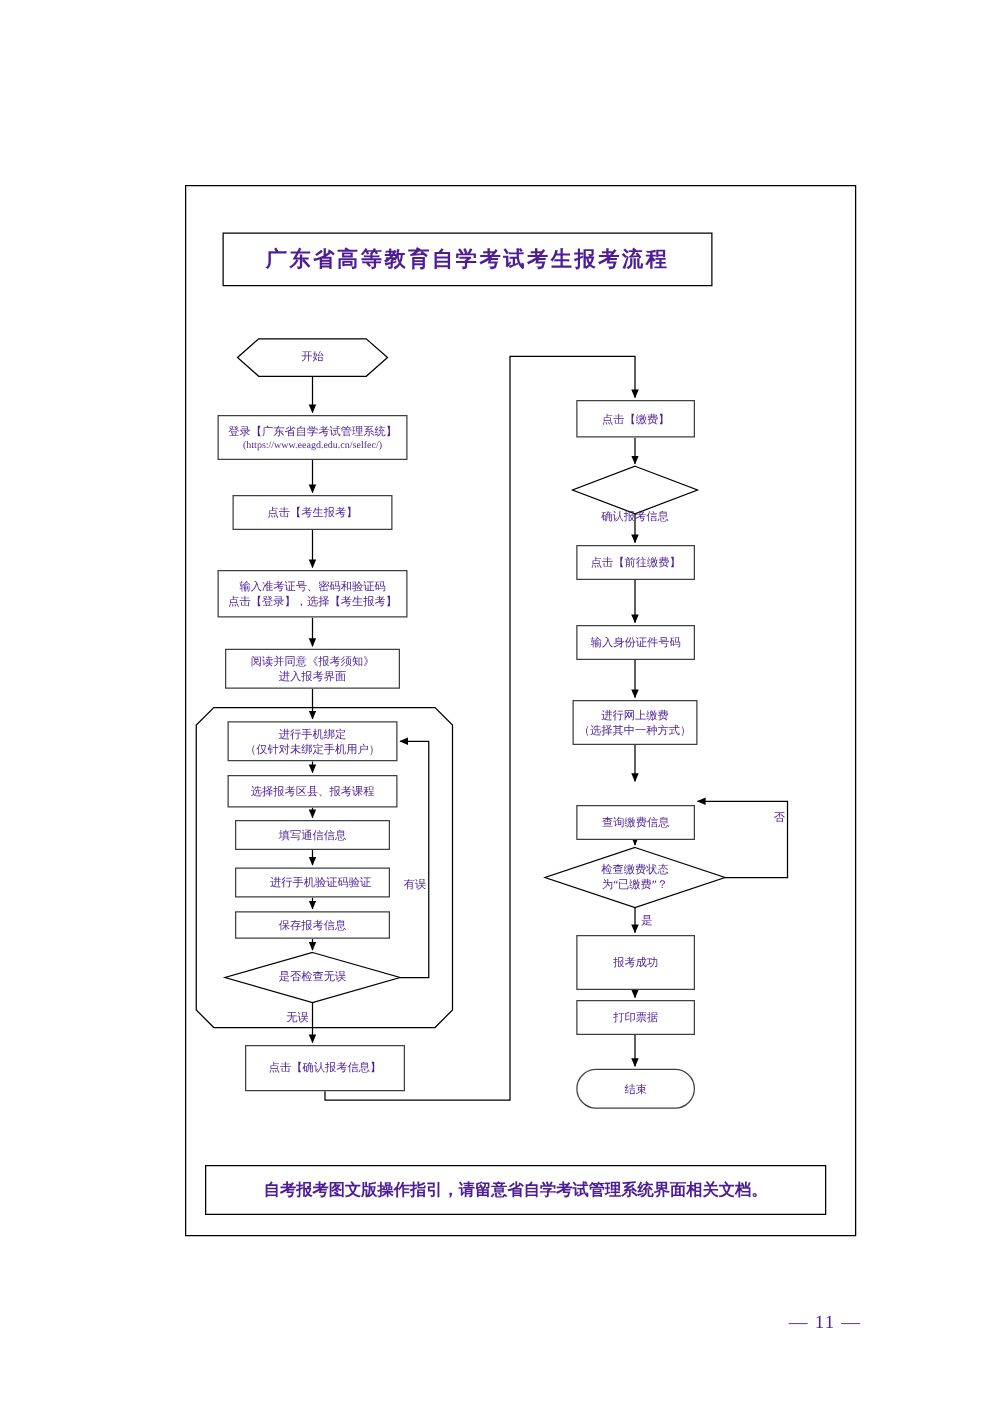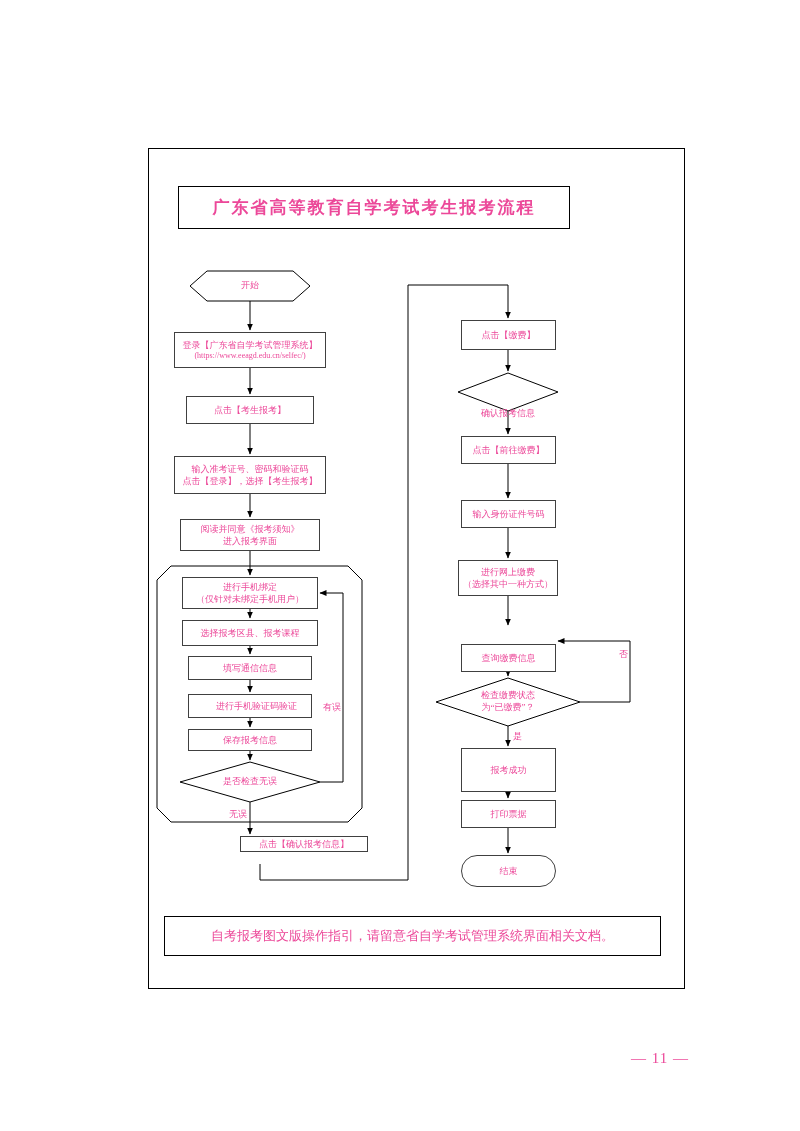--- a/index.html
+++ b/index.html
@@ -1,30 +1,30 @@
 <!DOCTYPE html>
 <html><head>
 <meta charset="utf-8">
 <style>
   * { margin:0; padding:0; box-sizing:border-box; }
   html,body { background:#ffffff; }
   .page {
     position:relative; width:800px; height:1131px; background:#fff;
-    font-family:"Liberation Serif","DejaVu Serif",serif; color:#ec4899; overflow:hidden;
+    font-family:"Liberation Serif","DejaVu Serif",serif; color:#4c1d95; overflow:hidden;
   }
   .frame { position:absolute; border:1px solid #000; background:transparent; }
   .title-box {
     position:absolute; border:1px solid #000; background:#fff;
     display:flex; align-items:center; justify-content:center;
     font-weight:bold; font-size:17px; letter-spacing:2px;
   }
   .footer-box {
     position:absolute; border:1px solid #000; background:#fff;
     display:flex; align-items:center; justify-content:center;
-    font-weight:normal; font-size:13px;
+    font-weight:bold; font-size:13px;margin-top:16px;
   }
   .node {
     position:absolute; border:1px solid #404040; background:#fff;
     display:flex; flex-direction:column; align-items:center; justify-content:center;
     text-align:center; font-size:9px; line-height:1.35;
   }
   .node span { display:block; }
   .node .small { font-size:8px; letter-spacing:0; }
   .plain {
     position:absolute; background:transparent; border:none;
@@ -140,21 +140,21 @@
   </div>
 
   <div class="lbl" style="left:322px; top:701px;">
     <span>有误</span>
   </div>
 
   <div class="lbl" style="left:228px; top:808px;">
     <span>无误</span>
   </div>
 
-  <div class="node" style="left:196px; top:836px; width:128px; height:16px;margin-left:44px;">
+  <div class="node" style="left:196px; top:836px; width:128px; height:37px;">
     <span>点击【确认报考信息】</span>
   </div>
 
   <div class="node" style="left:461px; top:320px; width:95px; height:30px;">
     <span>点击【缴费】</span>
   </div>
 
   <div class="plain" style="left:458px; top:404px; width:100px; height:20px;">
     <span>确认报考信息</span>
   </div>

